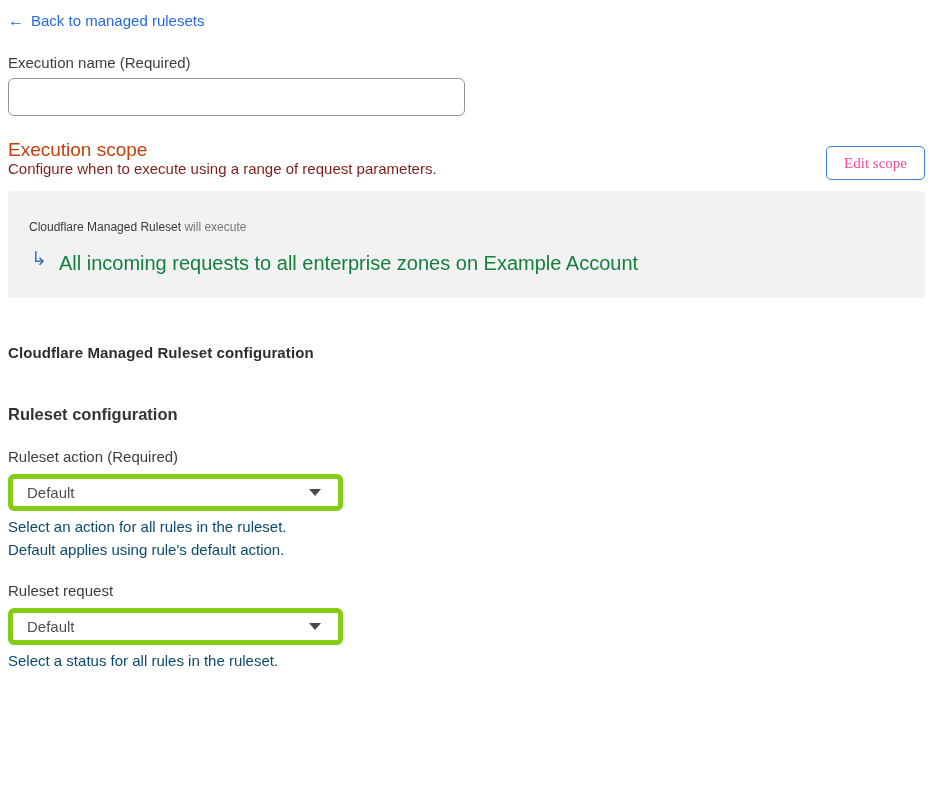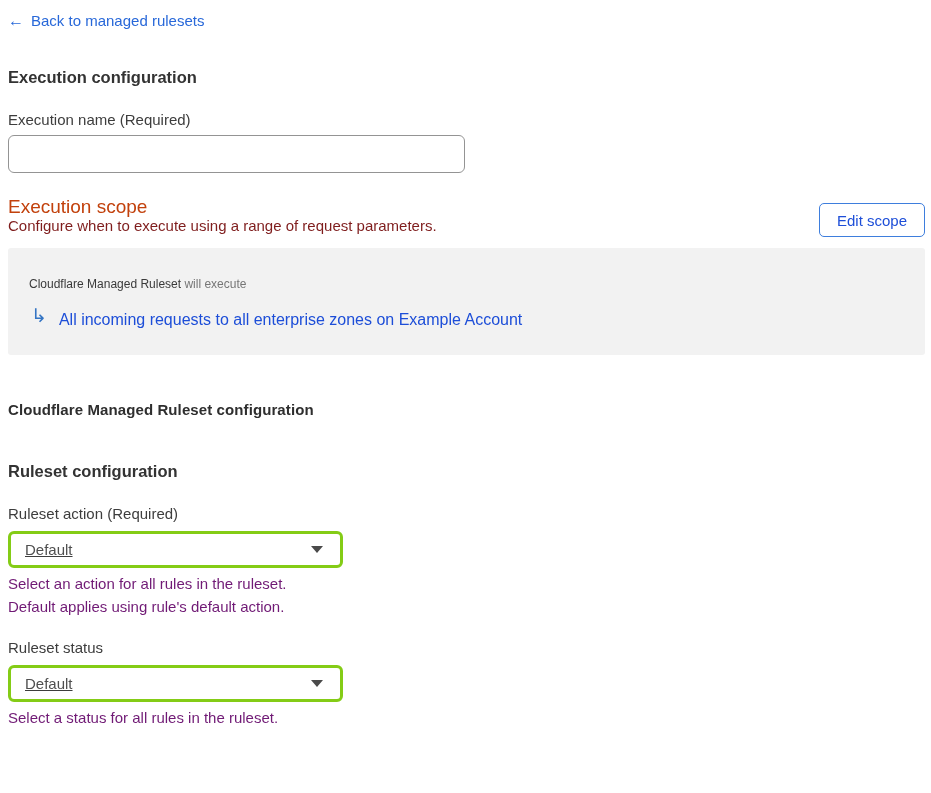--- a/index.html
+++ b/index.html
@@ -93,23 +93,23 @@
   }
   .scope-label { font-size: 19px; line-height: 19px; color: #c2410c; }
   .scope-desc { font-size: 15px; line-height: 19px; color: #7f1d1d; }
   .edit-scope-btn {
     margin-top: 6px;
     height: 34px;
     padding: 0 17px;
     background: #ffffff;
     border: 1px solid #3e7edd;
     border-radius: 5px;
-    color: #1d4ed8;
-    font-size: 15px;
-    font-family: Liberation Sans, sans-serif;
+    color: #ec4899;
+    font-size: 15px;
+    font-family: Liberation Serif, serif;
     cursor: pointer;
   }
 
   
   .scope-panel {
     margin-top: 11px;
     width: 917px;
     background: #f2f2f2;
     border-radius: 3px;
     padding: 26px 21px 24px 21px;
@@ -125,72 +125,70 @@
     margin-left: 2px;
   }
   .scope-panel .hook-arrow {
     color: #3575c4;
     font-size: 19px;
     line-height: 20px;
     position: relative;
     top: -3px;
   }
   .scope-panel .scope-text {
-    font-size: 16px;
+    font-size: 20px;
     line-height: 22px;
-    color: #1d4ed8;
+    color: #15803d;
   }
 
   
   .select-box {
     margin-top: 9px;
     width: 335px;
     height: 37px;
-    border: 3px solid #84cc16;
+    border: 5px solid #84cc16;
     border-radius: 6px;
     background: #ffffff;
     display: flex;
     align-items: center;
     justify-content: space-between;
     padding: 0 17px 0 14px;
     cursor: pointer;
-    text-decoration: underline;
   }
   .select-box .select-value {
     font-size: 15px;
     color: #4f4f4f;
   }
   .caret-down {
     width: 0;
     height: 0;
     border-left: 6px solid transparent;
     border-right: 6px solid transparent;
     border-top: 7px solid #4a4a4a;
   }
 
   .help-text {
     margin-top: 4px;
     font-size: 15px;
     line-height: 23px;
-    color: #701a75;
+    color: #0c4a6e;
   }
   .label-status { margin-top: 21px; }
 </style>
 </head>
 <body>
 
 <div class="page">
 
   <a class="back-link">
     <span class="arrow">←</span>
     <span>Back to managed rulesets</span>
   </a>
 
 
-  <h2 class="section-heading">Execution configuration</h2>
 
   <div class="field-label">Execution name (Required)</div>
   <input class="text-input" type="text" value="" style="">
 
   <div class="scope-row">
     <div>
       <div class="scope-label">Execution scope</div>
       <div class="scope-desc">Configure when to execute using a range of request parameters.</div>
     </div>
     <button class="edit-scope-btn">Edit scope</button>
@@ -214,21 +212,21 @@
   <div class="field-label">Ruleset action (Required)</div>
   <div class="select-box">
     <span class="select-value">Default</span>
     <span class="caret-down"></span>
   </div>
   <div class="help-text">
     <div>Select an action for all rules in the ruleset.</div>
     <div>Default applies using rule's default action.</div>
   </div>
 
-  <div class="field-label label-status">Ruleset status</div>
+  <div class="field-label label-status">Ruleset request</div>
   <div class="select-box">
     <span class="select-value">Default</span>
     <span class="caret-down"></span>
   </div>
   <div class="help-text">
     <div>Select a status for all rules in the ruleset.</div>
   </div>
 
 </div>
 

